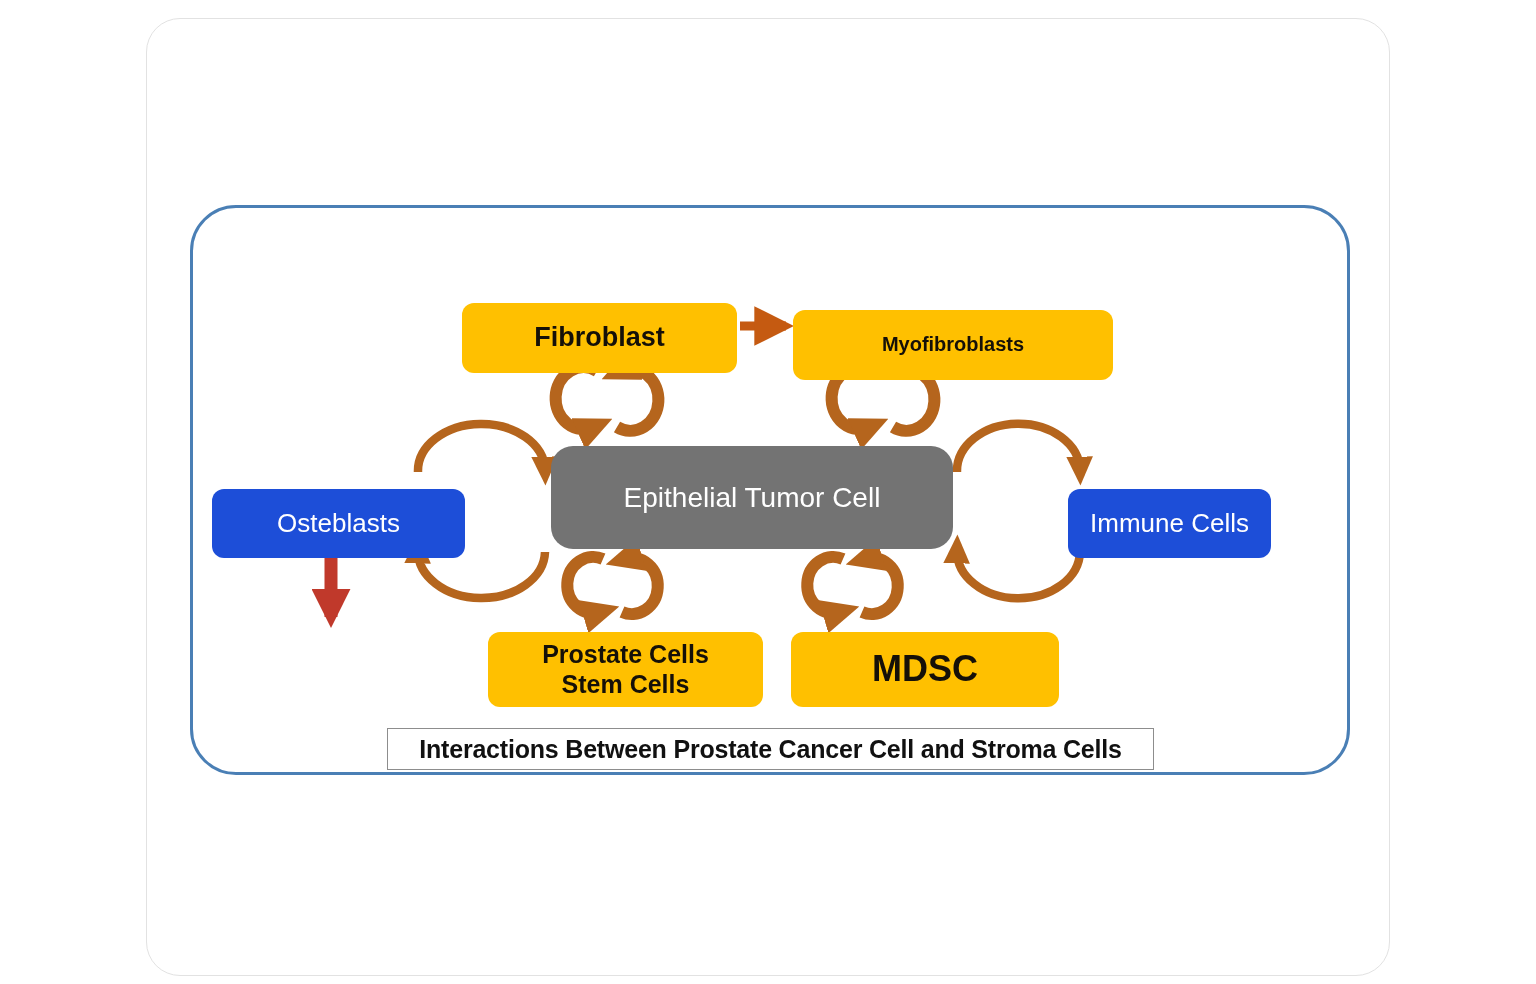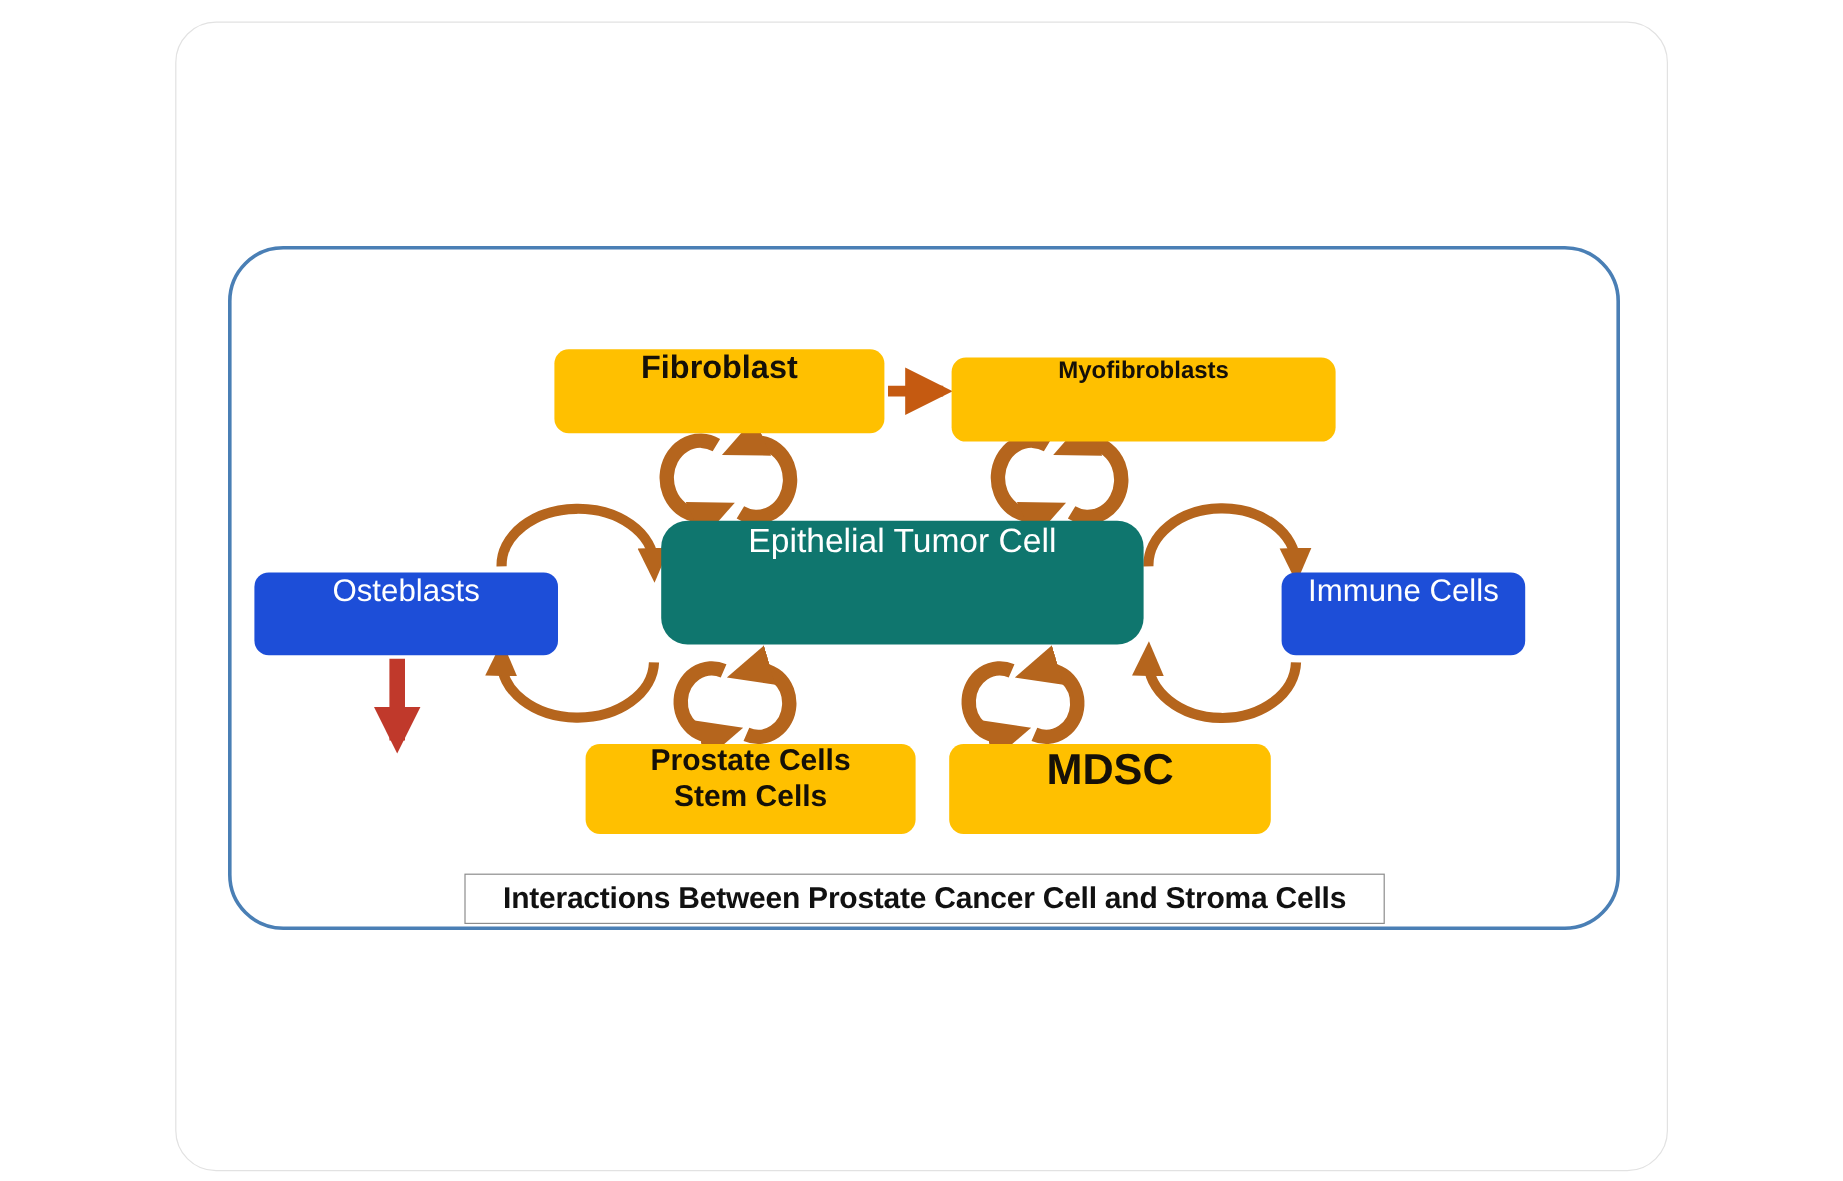--- a/index.html
+++ b/index.html
@@ -46,31 +46,33 @@
     box-sizing: border-box;
     background: transparent;
   }
 
   
   .node {
     position: absolute;
     box-sizing: border-box;
     border-radius: 12px;
     display: flex;
+    align-items: center;
     justify-content: center;
     text-align: center;
     line-height: 1.18;
     z-index: 6;
     user-select: none;
+    margin-top: 12px;
   }
   .node .node-label { display: block; width: 100%; padding: 0 8px; }
 
   .node.yellow { background: #ffc000; color: #151008; }
   .node.blue   { background: #1d4ed8; color: #ffffff; }
-  .node.red    { background: #0f766e; color: #ffffff; }
+  .node.red    { background: #737373; color: #ffffff; }
 
   
   #node-fibroblast     { left: 462px;  top: 291px; width: 275px; height: 70px;  font-size: 27px; font-weight: 600; }
   #node-myofibroblasts { left: 793px;  top: 298px; width: 320px; height: 70px;  font-size: 20px; font-weight: 600; }
   #node-tumor          { left: 551px;  top: 434px; width: 402px; height: 103px; font-size: 28px; font-weight: 400; border-radius: 22px; }
   #node-osteoblasts    { left: 212px;  top: 477px; width: 253px; height: 69px;  font-size: 26px; font-weight: 400; }
   #node-osteoclasts    { left: 204px;  top: 624px; width: 253px; height: 69px;  font-size: 26px; font-weight: 400; }
   #node-immune         { left: 1068px; top: 477px; width: 203px; height: 69px;  font-size: 26px; font-weight: 400; }
   #node-pcsc           { left: 488px;  top: 620px; width: 275px; height: 75px;  font-size: 25px; font-weight: 600; }
   #node-mdsc           { left: 791px;  top: 620px; width: 268px; height: 75px;  font-size: 36px; font-weight: 600; }

